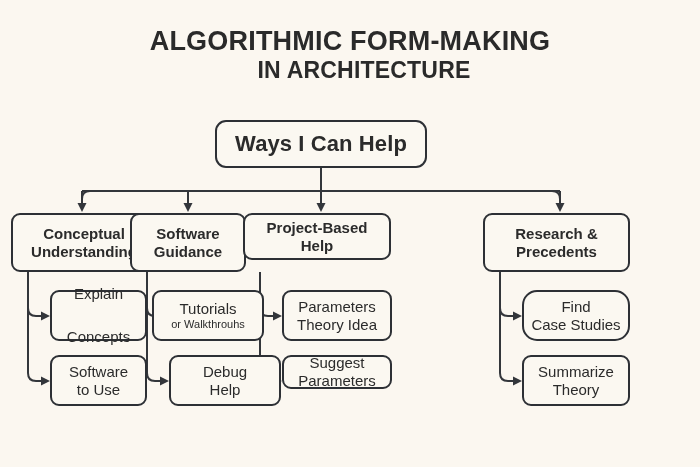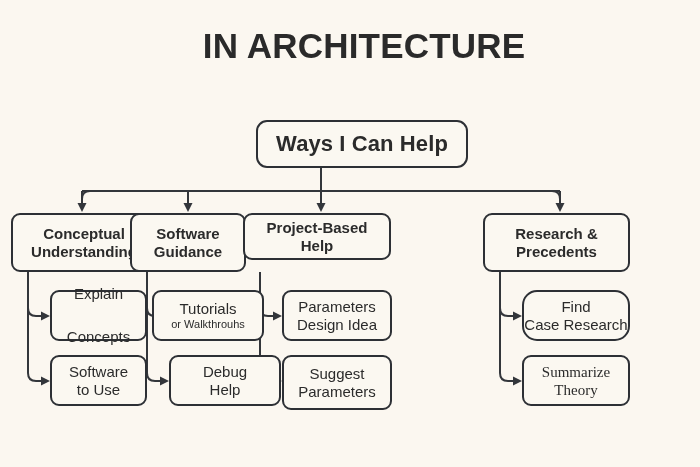--- a/index.html
+++ b/index.html
@@ -33,21 +33,21 @@
     line-height: 1.16;
     letter-spacing: 0.2px;
   }
   .title-line {
     display: block;
     font-size: 27px;
     font-weight: bold;
     color: #2A2A2A;
     white-space: nowrap;
   }
-  .title-line.l2 { font-size: 35px; padding-left: 28px; }
+  .title-line.l2 { font-size: 23px; padding-left: 28px; }
 
   
   #wires {
     position: absolute;
     left: 0; top: 0;
     width: 700px;
     height: 467px;
     pointer-events: none;
   }
   #wires path, #wires line { fill: none; stroke: #33363B; stroke-width: 2; }
@@ -91,20 +91,21 @@
   .node.leaf .ln.small {
     font-size: 11px;
   }
 </style>
 </head>
 <body>
 
 <div id="canvas">
 
   <div class="title-block">
+    <span class="title-line l1">ALGORITHMIC FORM-MAKING</span>
     <span class="title-line l2">IN ARCHITECTURE</span>
   </div>
 
   <svg id="wires" viewBox="0 0 700 467">
 
     <line x1="321" y1="168" x2="321" y2="191"></line>
 
     <path d="M 82 210 L 82 199 Q 82 191 90 191 L 552 191 Q 560 191 560 199 L 560 210"></path>
     <line x1="82" y1="191" x2="560" y2="191"></line>
 
@@ -131,21 +132,21 @@
     <polygon points="282,316 273,311.5 273,320.5"></polygon>
     <path d="M 260 272 L 260 373 Q 260 381 268 381 L 274 381"></path>
     <polygon points="282,381 273,376.5 273,385.5"></polygon>
 
     <path d="M 500 272 L 500 308 Q 500 316 508 316 L 514 316"></path>
     <polygon points="522,316 513,311.5 513,320.5"></polygon>
     <path d="M 500 272 L 500 373 Q 500 381 508 381 L 514 381"></path>
     <polygon points="522,381 513,376.5 513,385.5"></polygon>
   </svg>
 
-  <div class="node root" style="left:215px; top:120px; width:212px; height:48px;margin-left:41px;">
+  <div class="node root" style="left:215px; top:120px; width:212px; height:48px;">
     <span class="ln">Ways I Can Help</span>
   </div>
 
   <div class="node branch" style="left:11px; top:213px; width:146px; height:59px;">
     <span class="ln">Conceptual</span>
     <span class="ln">Understanding</span>
   </div>
   <div class="node leaf" style="left:50px; top:290px; width:97px; height:51px;gap:25px;">
     <span class="ln">Explain</span>
     <span class="ln">Concepts</span>
@@ -167,33 +168,33 @@
     <span class="ln">Debug</span>
     <span class="ln">Help</span>
   </div>
 
   <div class="node branch" style="left:243px; top:213px; width:148px; height:47px;">
     <span class="ln">Project-Based</span>
     <span class="ln">Help</span>
   </div>
   <div class="node leaf" style="left:282px; top:290px; width:110px; height:51px;">
     <span class="ln">Parameters</span>
-    <span class="ln">Design Idea</span>
-  </div>
-  <div class="node leaf" style="left:282px; top:355px; width:110px; height:55px;">
+    <span class="ln">Theory Idea</span>
+  </div>
+  <div class="node leaf" style="left:282px; top:355px; width:110px; height:34px;">
     <span class="ln">Suggest</span>
     <span class="ln">Parameters</span>
   </div>
 
   <div class="node branch" style="left:483px; top:213px; width:147px; height:59px;">
     <span class="ln">Research &amp;</span>
     <span class="ln">Precedents</span>
   </div>
   <div class="node leaf" style="left:522px; top:290px; width:108px; height:51px;border-radius:15px;">
     <span class="ln">Find</span>
-    <span class="ln">Case Research</span>
-  </div>
-  <div class="node leaf" style="left:522px; top:355px; width:108px; height:51px;font-family:Liberation Serif, serif;">
+    <span class="ln">Case Studies</span>
+  </div>
+  <div class="node leaf" style="left:522px; top:355px; width:108px; height:51px;">
     <span class="ln">Summarize</span>
     <span class="ln">Theory</span>
   </div>
 
 </div>
 
 </body></html>

